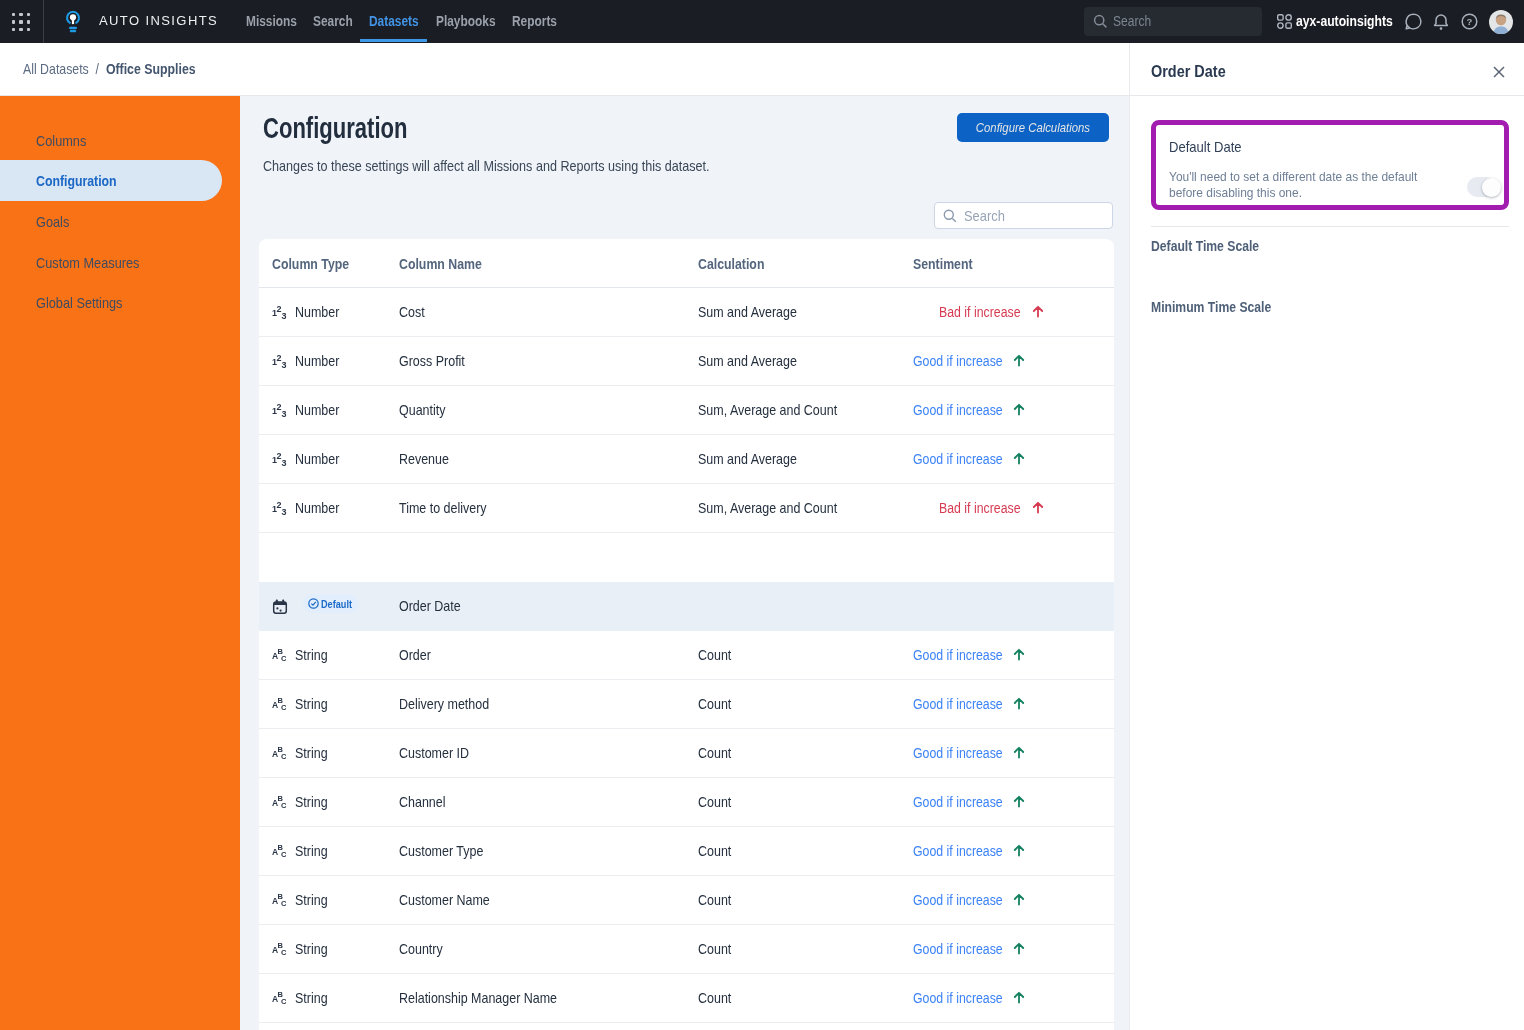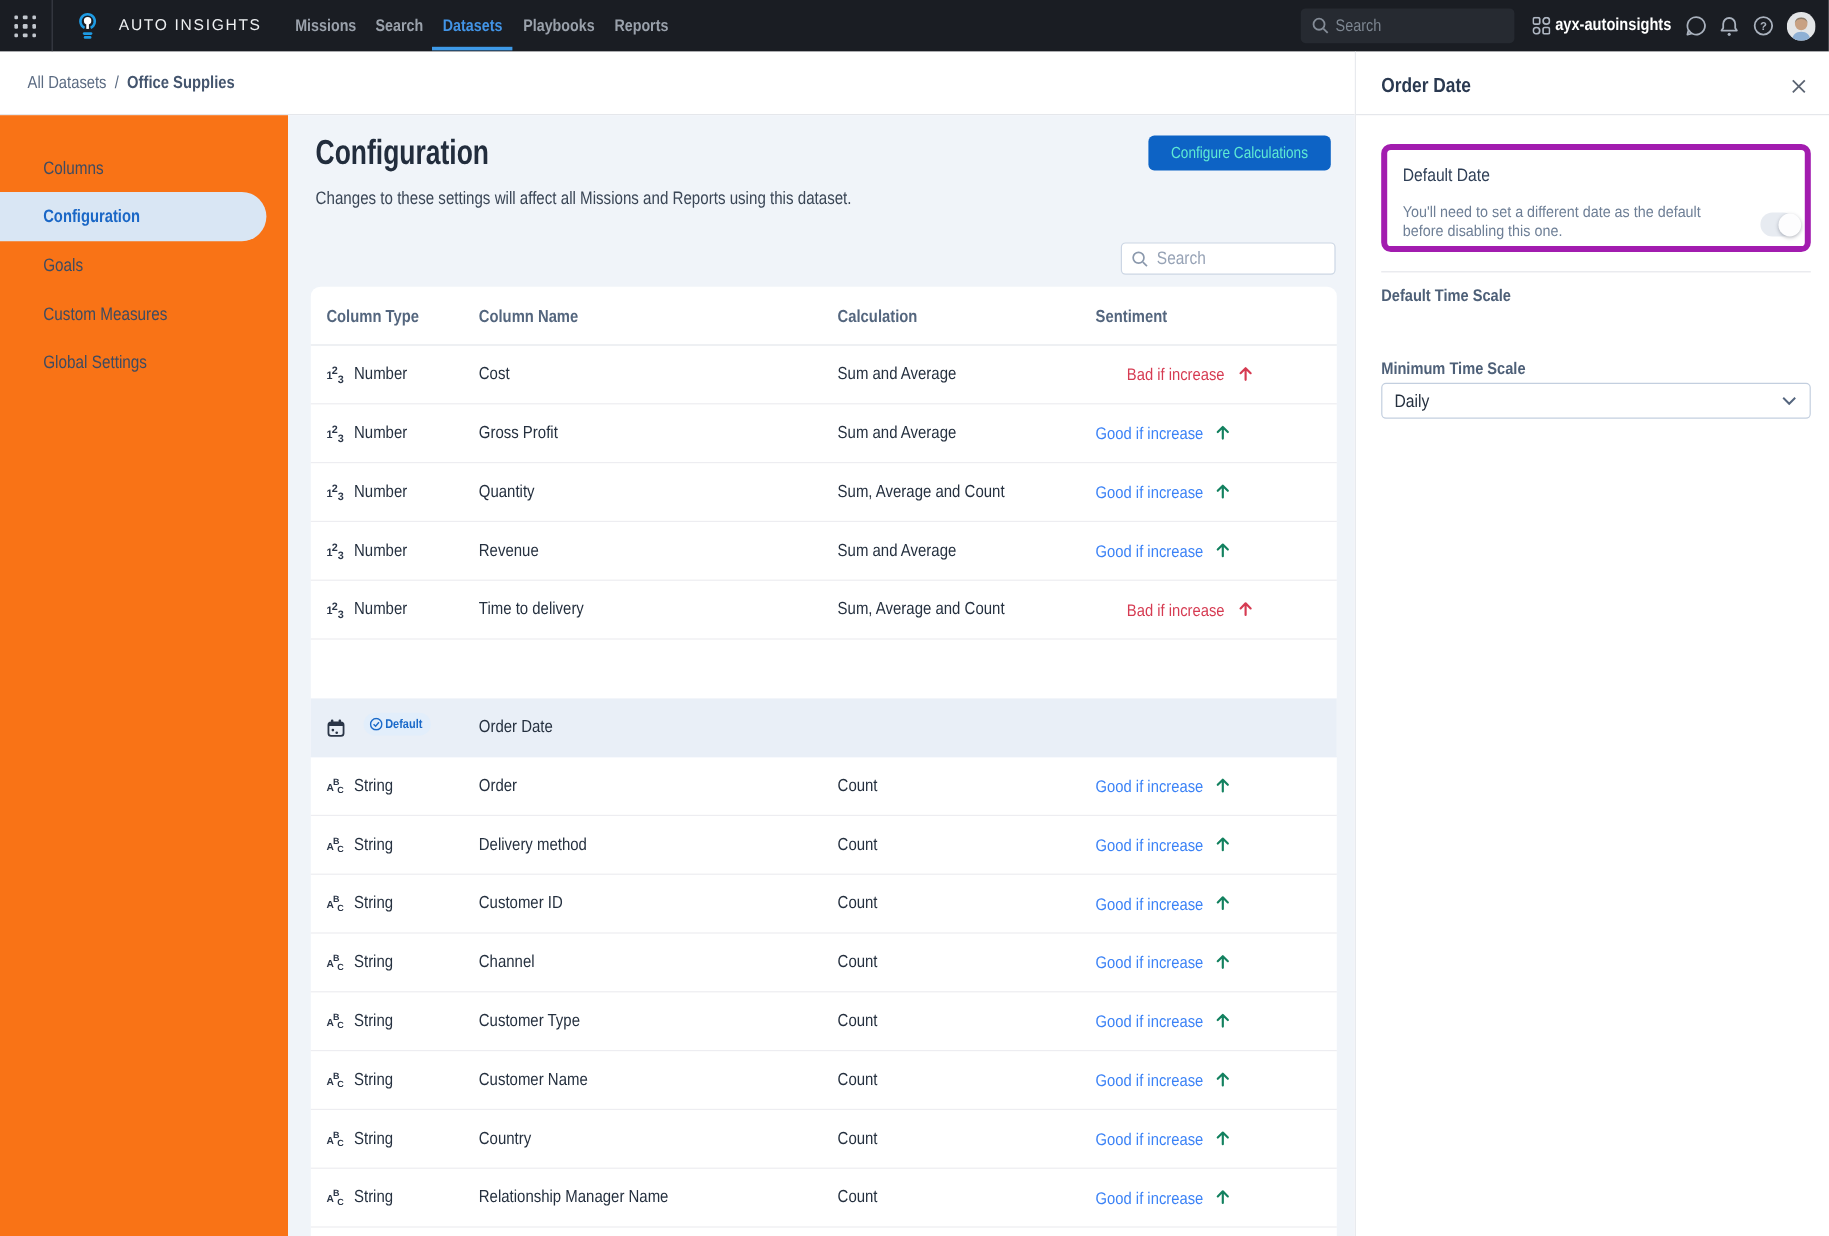--- a/index.html
+++ b/index.html
@@ -28,21 +28,21 @@
 
 #sidebar { position:absolute; left:0; top:96px; width:240px; height:934px; background:#f97316; }
 .sitem { position:absolute; left:36px; font-size:15px; color:#3e4b61; transform:scaleX(0.85); transform-origin:0 0; }
 #spill { position:absolute; left:0; top:64px; width:222px; height:41px; background:#d9e6f4; border-radius:0 21px 21px 0; }
 #spill span { position:absolute; left:36px; top:12px; font-size:15px; font-weight:700; color:#1a67c6; display:inline-block; transform:scaleX(0.82); transform-origin:0 0; }
 
 
 #main { position:absolute; left:240px; top:96px; width:889px; height:934px; background:#f0f4f9; }
 #h1 { position:absolute; left:263px; top:112px; font-size:29px; font-weight:700; color:#222d3d; transform:scaleX(0.76); transform-origin:0 0; }
 #sub { position:absolute; left:263px; top:157px; font-size:15px; color:#3a4656; transform:scaleX(0.84); transform-origin:0 0; }
-#cfgbtn { position:absolute; left:957px; top:113px; width:152px; height:29px; background:#0d63c5; border-radius:5px; color:#5eead4; font-size:13.5px; text-align:center; line-height:29px; } #cfgbtn span { display:inline-block; transform:scaleX(0.84); transform-origin:50% 50%; }
+#cfgbtn { position:absolute; left:957px; top:113px; width:152px; height:29px; background:#0d63c5; border-radius:5px; color:#e5e5e5; font-size:13.5px; text-align:center; line-height:29px;font-style:italic; } #cfgbtn span { display:inline-block; transform:scaleX(0.84); transform-origin:50% 50%; }
 #tsearch { position:absolute; left:934px; top:202px; width:179px; height:27px; background:#fff; border:1px solid #ccd6e4; border-radius:4px; }
 #tsearch span { position:absolute; left:29px; top:4px; font-size:15px; color:#97a3b6; display:inline-block; transform:scaleX(0.86); transform-origin:0 0; }
 
 
 #table { position:absolute; left:259px; top:239px; width:855px; height:791px; background:#fff; border-radius:8px 8px 0 0; }
 .th { position:absolute; top:17px; font-size:14.5px; font-weight:700; color:#54667e; transform:scaleX(0.85); transform-origin:0 0; }
 #thead-line { position:absolute; left:0; top:48px; width:855px; height:1px; background:#e3e6eb; }
 .row { position:absolute; left:0; width:855px; height:49px; border-bottom:1px solid #ededf1; }
 .row.sel { background:#e9eff7; border-bottom:1px solid #e9eff7; }
 .ct { position:absolute; left:36px; top:16px; font-size:14.5px; color:#25303f; transform:scaleX(0.86); transform-origin:0 0; }
@@ -383,19 +383,13 @@
   <div id="card">
     <div class="h">Default Date</div>
     <div class="d">You'll need to set a different date as the default<br>before disabling this one.</div>
     <div id="toggle">
         <div class="knob"></div>
       </div>
   </div>
   <div id="pdiv2"></div>
   <div class="plabel" style="top:195px;">Default Time Scale</div>
   <div class="plabel" style="top:256px;">Minimum Time Scale</div>
-  <div class="pselect" style="top:276px;" id="sel2">
-    <span>Daily</span>
-    <svg width="12" height="8" viewBox="0 0 12 8">
-        <path d="M1 1.5 L6 6.5 L11 1.5" fill="none" stroke="#54657e" stroke-width="1.6"></path>
-      </svg>
-  </div>
 </div>
 
 </body></html>

